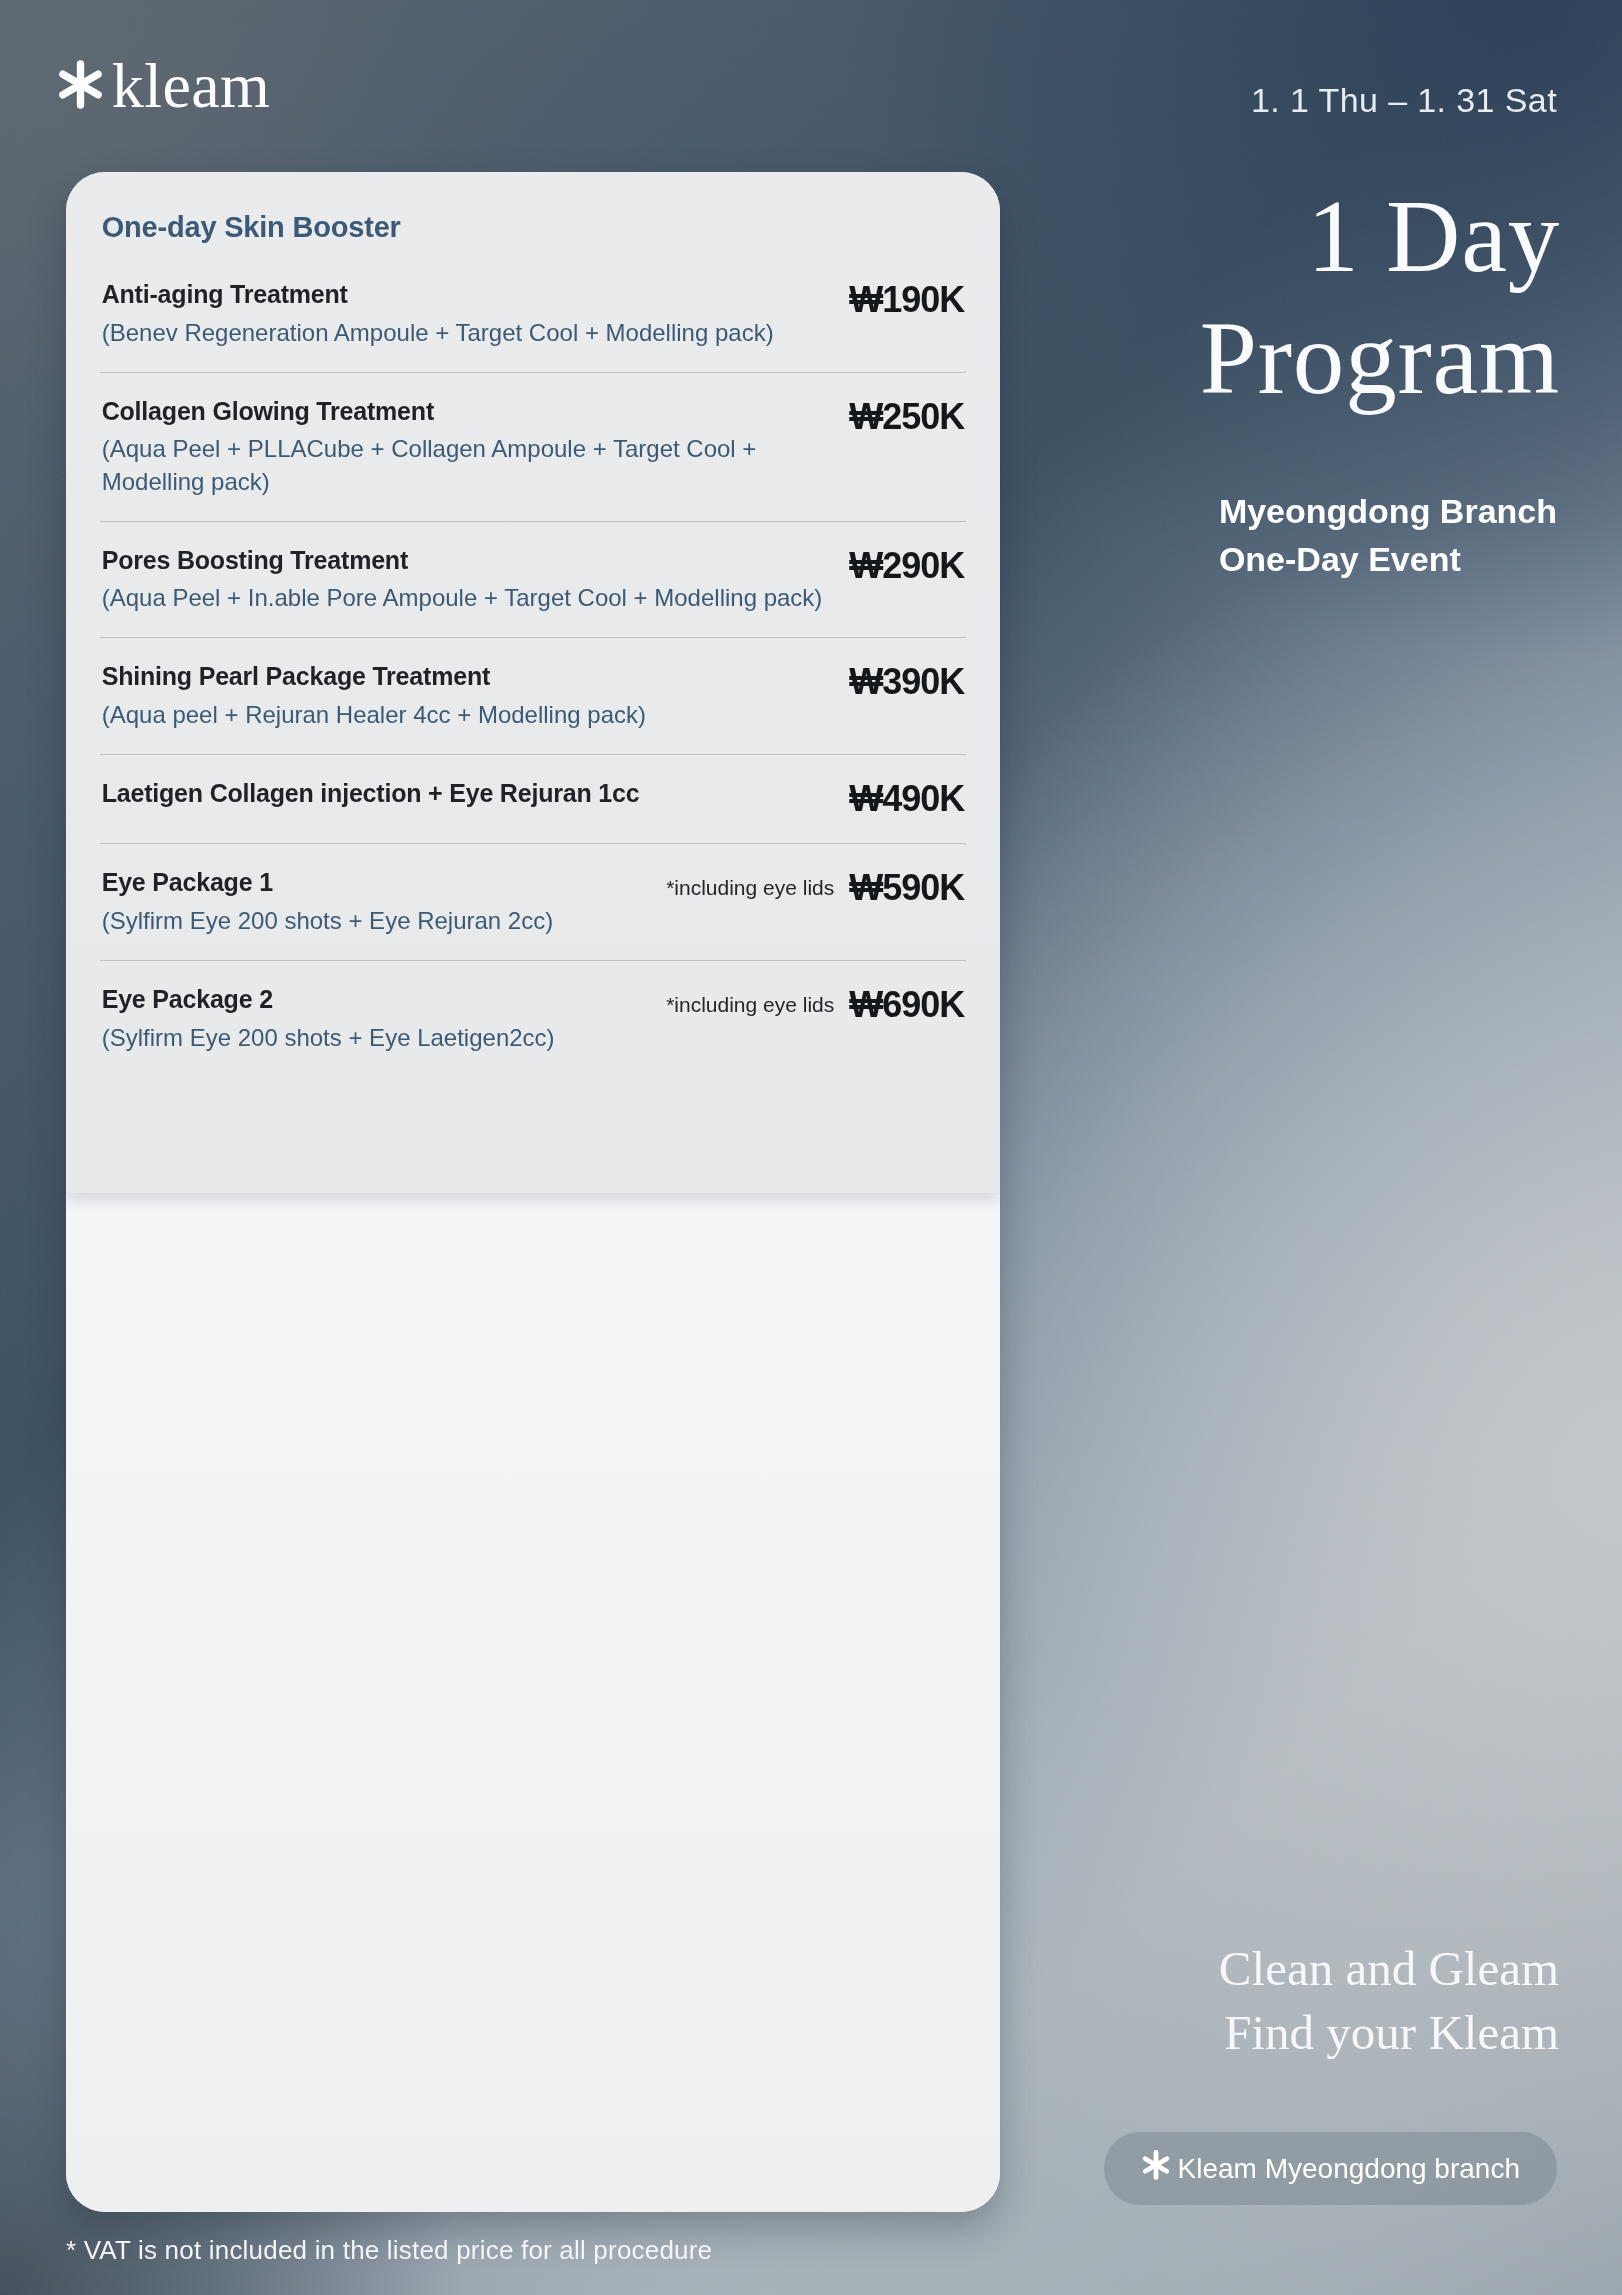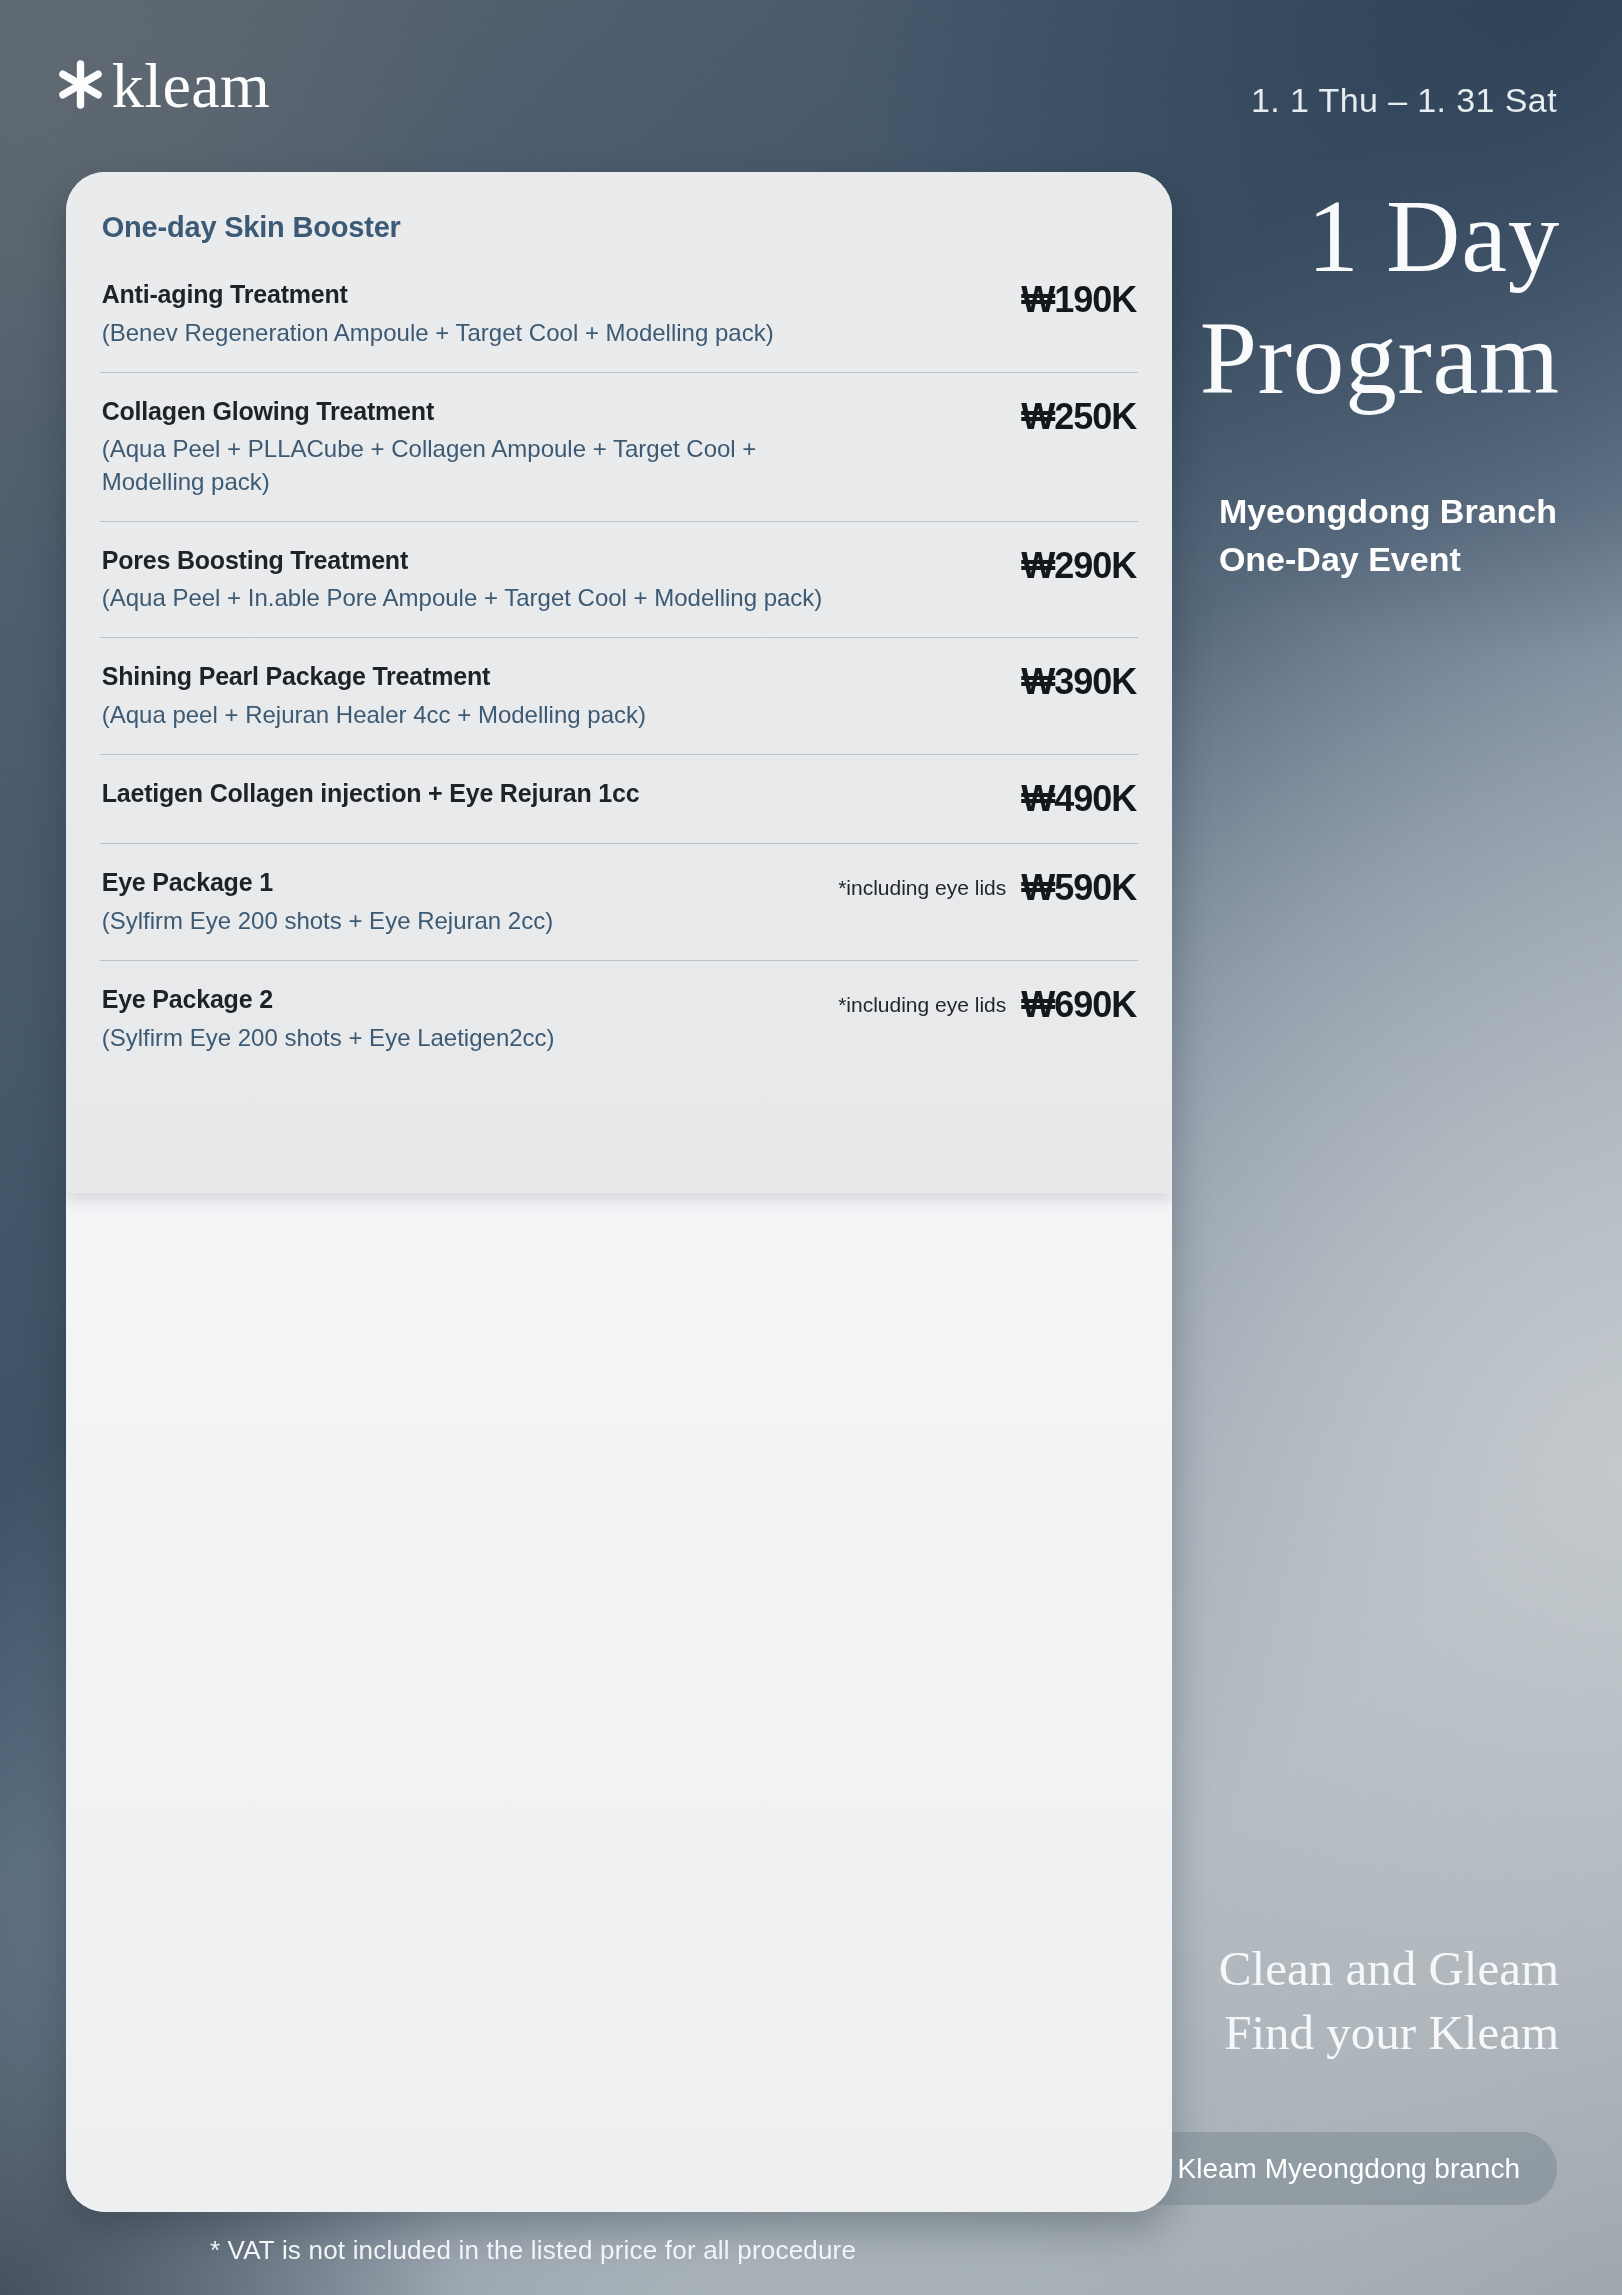--- a/index.html
+++ b/index.html
@@ -15,21 +15,21 @@
       radial-gradient(48% 32% at 0% 0%, #5d6770 0%, rgba(93,103,112,0) 60%),
       radial-gradient(46% 30% at 0% 100%, #434f5b 0%, rgba(67,79,91,0) 62%),
       radial-gradient(72% 54% at 100% 64%, #c3c9cd 0%, rgba(195,201,205,0) 78%),
       radial-gradient(60% 40% at 55% 100%, #a7b1b8 0%, rgba(167,177,184,0) 70%),
       linear-gradient(135deg, #5a646e 0%, #47586b 22%, #3c5063 38%, #77879a 58%, #aab3ba 78%, #97a1a9 100%);
   }
   .grain{position:absolute;inset:0;width:100%;height:100%;pointer-events:none;}
 
   
   .card{
-    position:absolute;left:66px;top:172px;width:1106px;height:2040px;
+    position:absolute;left:66px;top:172px;width:934px;height:2040px;
     border-radius:39px;overflow:hidden;display:flex;flex-direction:column;
     background:#f1f2f4;box-shadow:0 17px 37px rgba(18,28,40,.28);
   }
   .menu-section{
     height:1021px;box-sizing:border-box;position:relative;z-index:2;
     padding:39px 34px 8.5px 34px;
     background:linear-gradient(180deg,#e9ebed 0%,#e7e9eb 100%);
     box-shadow:0 7.6px 13.5px rgba(40,52,64,.14);
   }
   .blank-section{
@@ -72,21 +72,21 @@
     position:absolute;top:1937px;right:64px;text-align:right;
     font-family:"Liberation Serif", serif;font-size:49px;line-height:1.3;color:#f5f7f8;
   }
   .branch-pill{
     position:absolute;top:2132px;right:66px;height:73px;border:none;cursor:pointer;
     border-radius:36px;background:rgba(116,128,137,.45);
     display:flex;align-items:center;gap:7px;padding:12px 37px;
     color:#ffffff;font-size:28px;font-weight:400;font-family:"Liberation Sans", sans-serif;
   }
   .vat-note{
-    position:absolute;top:2235px;left:66px;width:934px;text-align:center;
+    position:absolute;top:2235px;left:66px;width:934px;text-align:left;
     font-size:26px;font-weight:500;color:#f2f4f6;letter-spacing:0.2px;
   }
   .mark{display:inline-block;}
 </style>
 </head>
 <body>
 
 <div class="bg"></div>
 
 <svg class="grain" xmlns="http://www.w3.org/2000/svg" viewBox="0 0 1920 2716" width="1623" height="2295">

